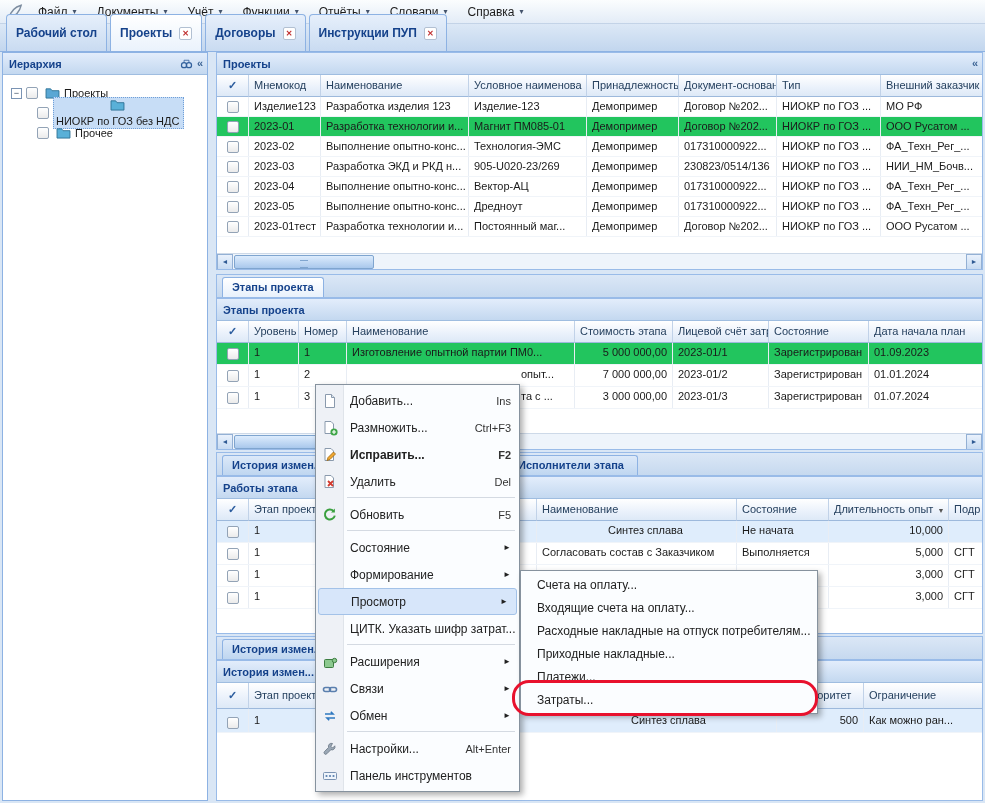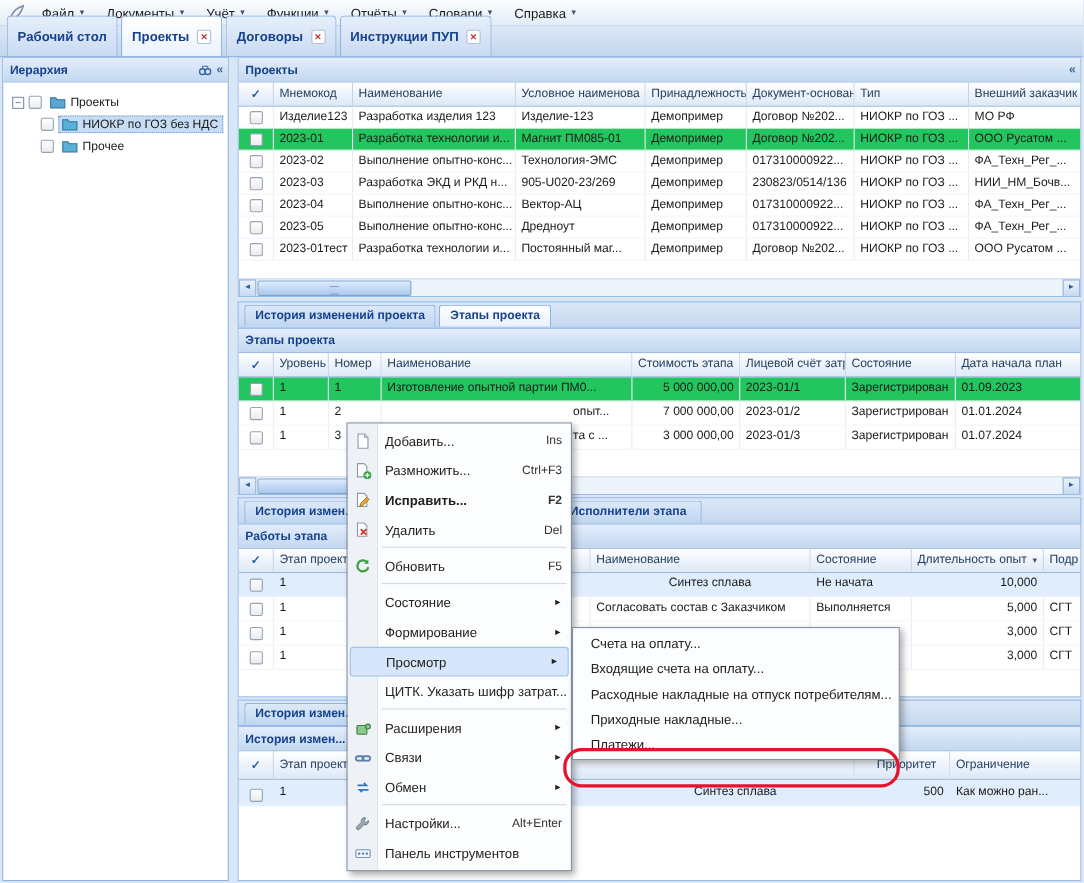--- a/index.html
+++ b/index.html
@@ -34,21 +34,21 @@
   .ptools { position:absolute; right:4px; top:3px; display:flex; gap:4px; align-items:center; }
   .ptool { font-size:11px; font-weight:bold; color:#3d6595; line-height:14px; }
   .tree { padding-top:8px; }
   .trow { height:20px; display:flex; align-items:center; gap:4px; padding-left:8px; white-space:nowrap; }
   .trow.lvl1 { padding-left:34px; }
   .texp { width:11px; height:11px; border:1px solid #7a93b3; background:#fff; font-size:9px; line-height:9px;
     text-align:center; color:#33475e; }
   .cb { width:12px; height:12px; border:1px solid #93a3b6; border-radius:2px;
     background:linear-gradient(#ffffff,#ebebeb); flex-shrink:0; }
   .tgrp { display:flex; align-items:center; gap:4px; padding:1px 4px 1px 2px; border:1px solid transparent; }
-  .tgrp.tsel { background:#c7ddf6; border:1px dotted #6f9fd8; }
+  .tgrp.tsel { background:#c7ddf6; border:1px dotted #6f9fd8;flex-direction:column; }
   .tlabel { font-size:11px; color:#1a1a1a; }
 
   
   .panel { position:absolute; background:#fff; border:1px solid #99bbe8; overflow:hidden; }
   .ghead { display:flex; }
   .hcell { height:22px; background:linear-gradient(#ffffff,#eaf1fb 60%,#dde9f7);
     border-right:1px solid #c1d2e8; border-bottom:1px solid #9db9dc;
     font-size:11px; color:#26415f; padding:4px 5px; white-space:nowrap; overflow:hidden; flex-shrink:0; }
   .hcell.cc { text-align:center; padding:4px 0; color:#2c5d9e; font-weight:bold; }
   .grow { display:flex; height:20px; background:#fff; border-bottom:1px solid #f0f4f9; }
@@ -313,21 +313,20 @@
     <div class="cell c7">ООО Русатом ...</div>
   </div>
   <div class="hscroll">
     <div class="sb-btn">◄</div>
     <div class="sb-thumb" style="width:140px"></div>
     <div class="sb-btn right">►</div>
   </div>
 </div>
 
 <div class="tabsrow" style="left:216px; top:274px; width:767px;">
-  <div class="stab">История изменений проекта</div>
   <div class="stab active">Этапы проекта</div>
 </div>
 <div class="panel g2 rows22" style="left:216px; top:298px; width:767px; height:152px;">
   <div class="phead">
     <span>Этапы проекта</span>
   </div>
   <div class="ghead">
     <div class="hcell c0 cc">✓</div>
     <div class="hcell c1">Уровень</div>
     <div class="hcell c2">Номер</div>
@@ -569,15 +568,16 @@
     <span>Панель инструментов</span>
   </div>
 </div>
 
 <div class="menu" id="ctx-submenu">
   <div class="smi">Счета на оплату...</div>
   <div class="smi">Входящие счета на оплату...</div>
   <div class="smi">Расходные накладные на отпуск потребителям...</div>
   <div class="smi">Приходные накладные...</div>
   <div class="smi">Платежи...</div>
+  <div class="smi">Затраты...</div>
 </div>
 
 <div id="annotation"></div>
 
 </body></html>

